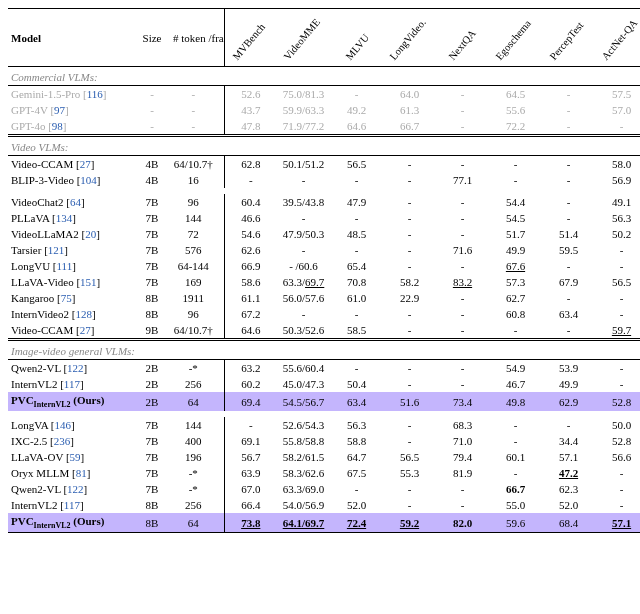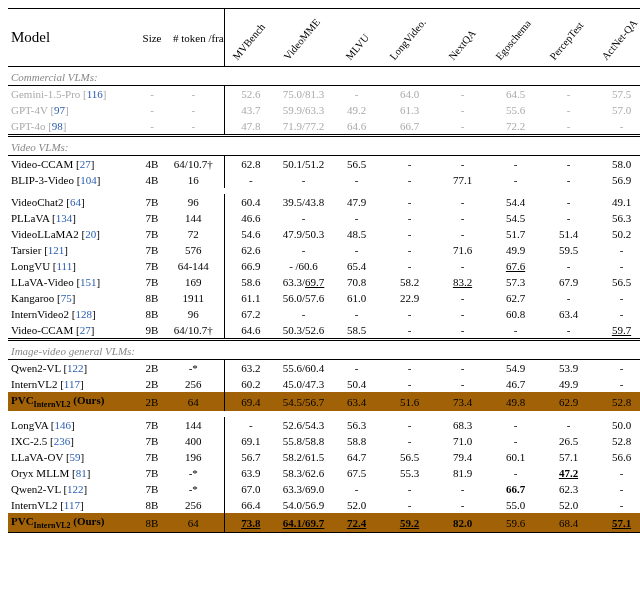--- a/index.html
+++ b/index.html
@@ -49,27 +49,27 @@
   .bot-rule    { border-bottom: 1.4px solid #000; }
   .section-row td {
     text-align: left;
     font-style: italic;
     color: #888;
     padding-top: 4px;
     padding-bottom: 2px;
   }
   .faded td { color: #aaa; }
   .faded a  { color: #9bb7e6; }
-  .hl td { background: #a16207; }
+  .hl td { background: #c4b5fd; }
   a.ref { color: #2a5db0; text-decoration: none; }
   .b { font-weight: bold; }
   .u { text-decoration: underline; }
   .sub { font-size: 8px; vertical-align: sub; }
   .vline-left { border-left: 0.6px solid #000; }
-  .header-cell-model { font-size: 15px; }
+  .header-cell-model { font-size: 11px; font-weight: bold; }
   .rightpad { padding-right: 10px !important; }
 </style>
 </head>
 <body>
 
 <table>
   <colgroup>
     <col class="col-model">
       <col class="col-size">
       <col class="col-tok">
@@ -350,21 +350,21 @@
       <tr class="">
         <td>IXC-2.5 [<a href="#" class="ref">236</a>]</td>
         <td>7B</td>
         <td class="rightpad">400</td>
         <td class=" vline-left">69.1</td>
         <td class="">55.8/58.8</td>
         <td class="">58.8</td>
         <td class="">-</td>
         <td class="">71.0</td>
         <td class="">-</td>
-        <td class="">26.5</td>
+        <td class="">34.4</td>
         <td class="">52.8</td>
       </tr>
       <tr class="">
         <td>LLaVA-OV [<a href="#" class="ref">59</a>]</td>
         <td>7B</td>
         <td class="rightpad">196</td>
         <td class=" vline-left">56.7</td>
         <td class="">58.2/61.5</td>
         <td class="">64.7</td>
         <td class="">56.5</td>

